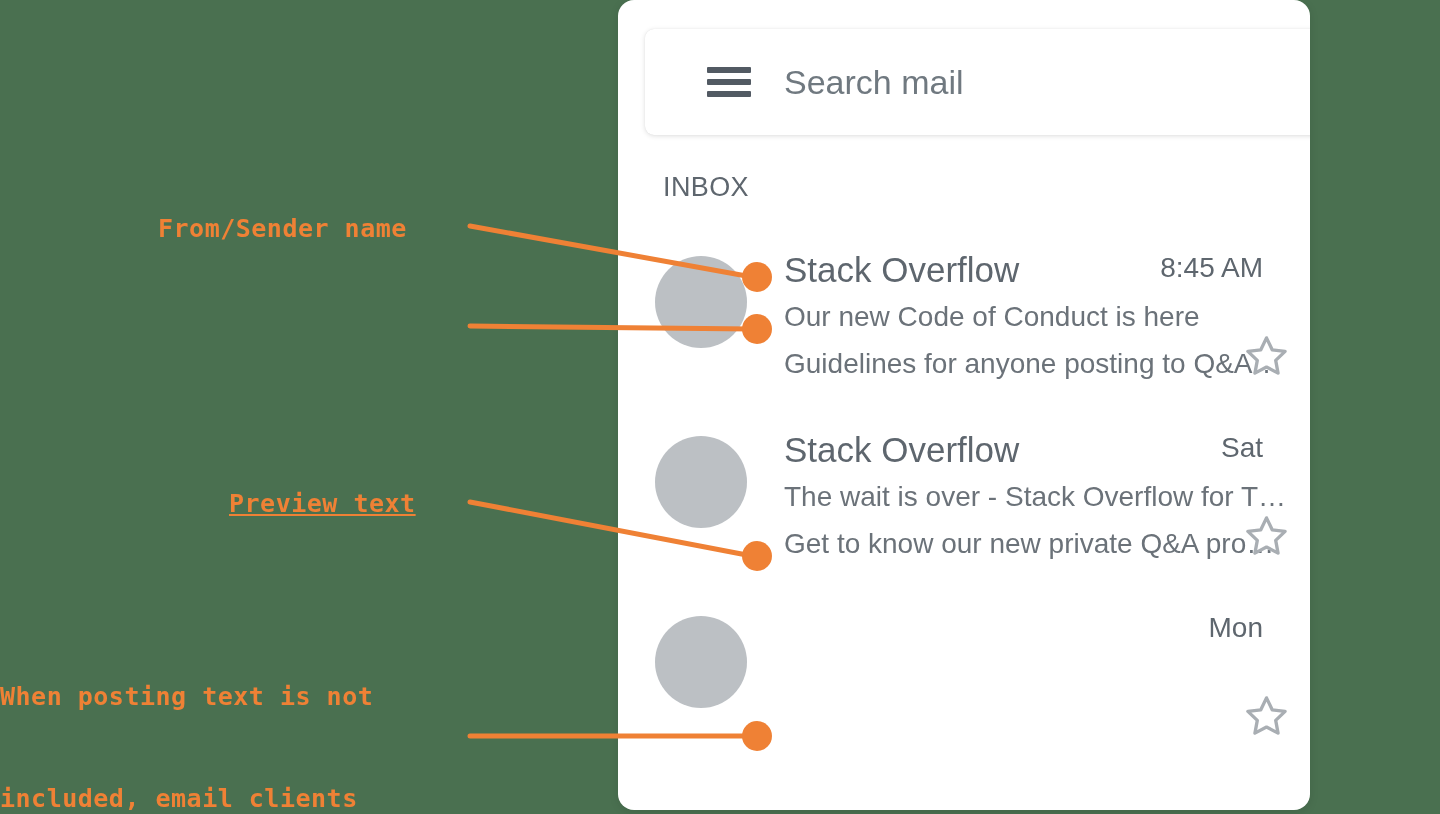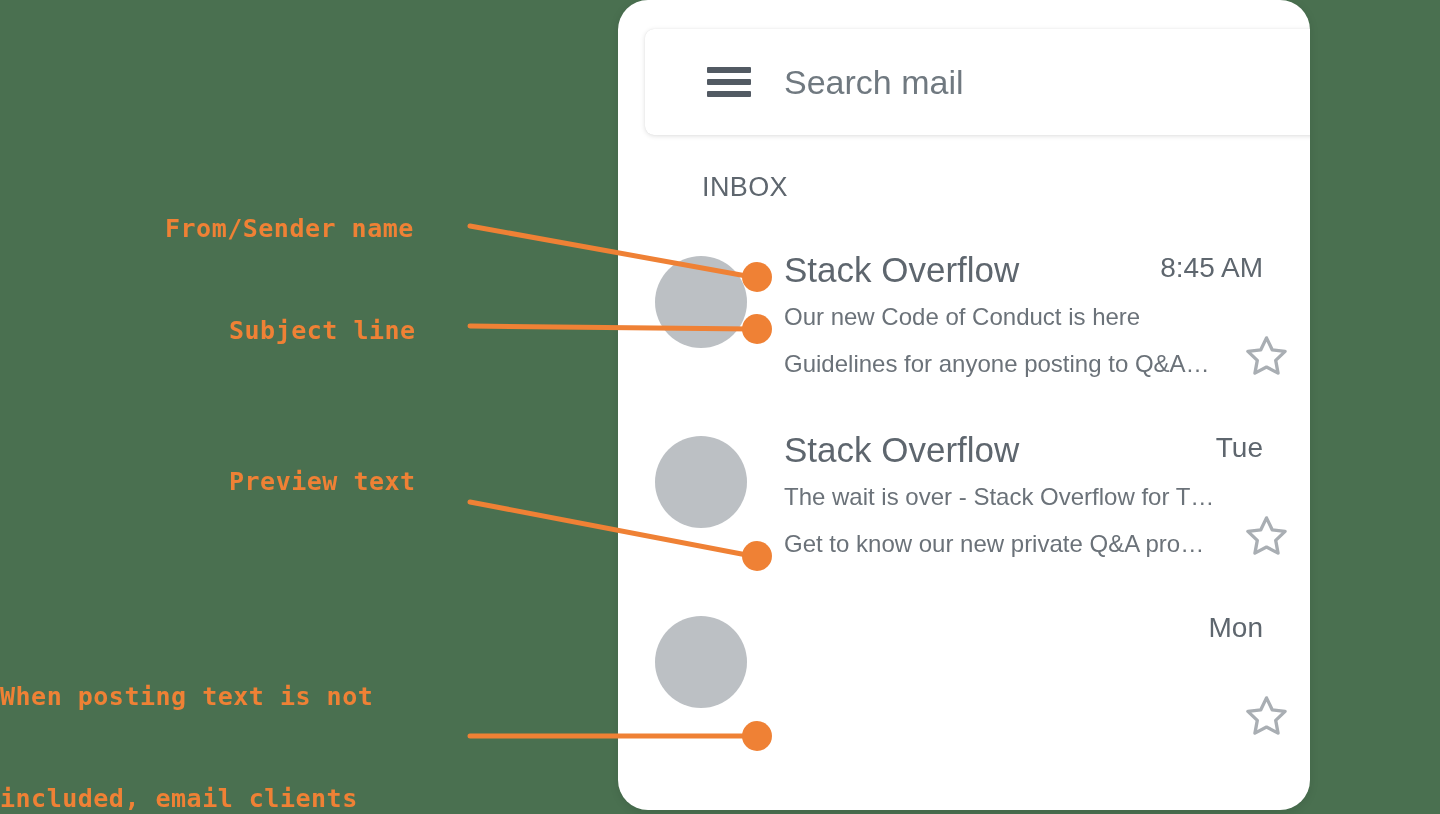--- a/index.html
+++ b/index.html
@@ -20,35 +20,35 @@
     position:absolute;
     font-family:"DejaVu Sans Mono", monospace;
     color:#ef8135;
     font-size:25px;
     font-weight:700;
     letter-spacing:0.5px;
     white-space:pre;
     line-height:1.36;
     pointer-events:auto;
   }
-  #anno-from     { left:158px; top:212px;margin-left:7px; }
+  #anno-from     { left:158px; top:212px; }
   #anno-subject  { left:229px; top:314px; }
-  #anno-preview  { left:229px; top:465px; }
+  #anno-preview  { left:229px; top:487px;text-decoration:underline; }
   #anno-note     { left:0px;   top:612px; font-size:25px; line-height:34px; }
 
   
   .connectors { position:absolute; inset:0; z-index:6; pointer-events:none; }
 
   
   .mail-panel {
     position:absolute;
     left:618px; top:0px;
     width:692px; height:810px;
     background:#ffffff;
-    border-radius:30px;
+    border-radius:16px;
     box-shadow:0 2px 10px rgba(0,0,0,0.10);
     z-index:2;
     overflow:hidden;
   }
 
   
   .search-card {
     position:absolute;
     left:27px; top:29px;
     width:768px; height:106px;
@@ -80,21 +80,20 @@
     background:#bcc0c4;
     cursor:pointer;
   }
 
   .inbox-label {
     position:absolute;
     left:45px; top:172px;
     font-size:27px;
     color:#5e666e;
     letter-spacing:0.4px;
-    margin-left:39px;
   }
 
   
   .mail-list { position:absolute; left:0; top:232px; width:100%; }
   .mail-row {
     position:relative;
     height:180px;
     padding-left:37px;
     display:flex;
     cursor:pointer;
@@ -116,21 +115,21 @@
     height:47px;
     display:flex;
     align-items:center;
   }
   .row-sender {
     font-size:35px;
     color:#5e666e;
     white-space:nowrap;
   }
   .row-subject, .row-preview {
-    font-size:24px;
+    font-size:28px;
     color:#6b7279;
     white-space:nowrap;
     overflow:hidden;
   }
   .row-time {
     position:absolute;
     right:47px;
     top:20px;
     font-size:28px;
     color:#5e666e;
@@ -159,21 +158,20 @@
   <line x1="470" y1="736" x2="752" y2="736" stroke="#ef8135" stroke-width="5" stroke-linecap="round"></line>
 
   <circle cx="757" cy="277" r="15" fill="#ef8135"></circle>
   <circle cx="757" cy="329" r="15" fill="#ef8135"></circle>
   <circle cx="757" cy="556" r="15" fill="#ef8135"></circle>
   <circle cx="757" cy="736" r="15" fill="#ef8135"></circle>
 </svg>
 
 <div class="annotations">
   <div class="anno-label" id="anno-from">From/Sender name</div>
-  <div class="anno-label" id="anno-subject">Subject line</div>
   <div class="anno-label" id="anno-preview">Preview text</div>
   <div class="anno-label" id="anno-note">
     <div>When posting text is not</div>
     <div>included, email clients</div>
     
     
     
   </div>
 </div>
 
@@ -219,21 +217,21 @@
       <div class="row-body">
         <div class="row-line">
             <span class="row-sender">Stack Overflow</span>
           </div>
         <div class="row-line">
             <span class="row-subject">The wait is over - Stack Overflow for T…</span>
           </div>
         <div class="row-line">
             <span class="row-preview">Get to know our new private Q&amp;A pro…</span>
           </div>
-        <div class="row-time">Tue</div>
+        <div class="row-time">Sat</div>
       </div>
       <div class="row-star">
         <svg viewBox="0 0 24 24" fill="none" stroke="#a9aeb3" stroke-width="1.7" stroke-linejoin="round">
           <polygon points="12,3 14.9,9.1 21.5,9.9 16.7,14.5 17.9,21 12,17.9 6.1,21 7.3,14.5 2.5,9.9 9.1,9.1"></polygon>
         </svg>
       </div>
     </div>
 
     <div class="mail-row">
       <div class="row-avatar"></div>

